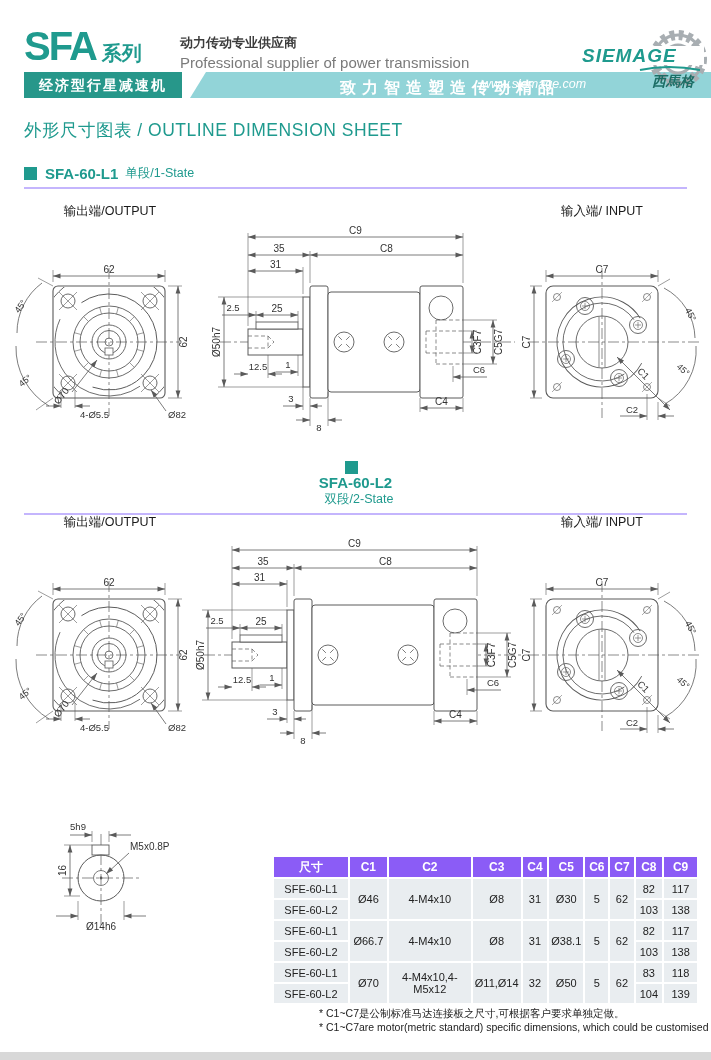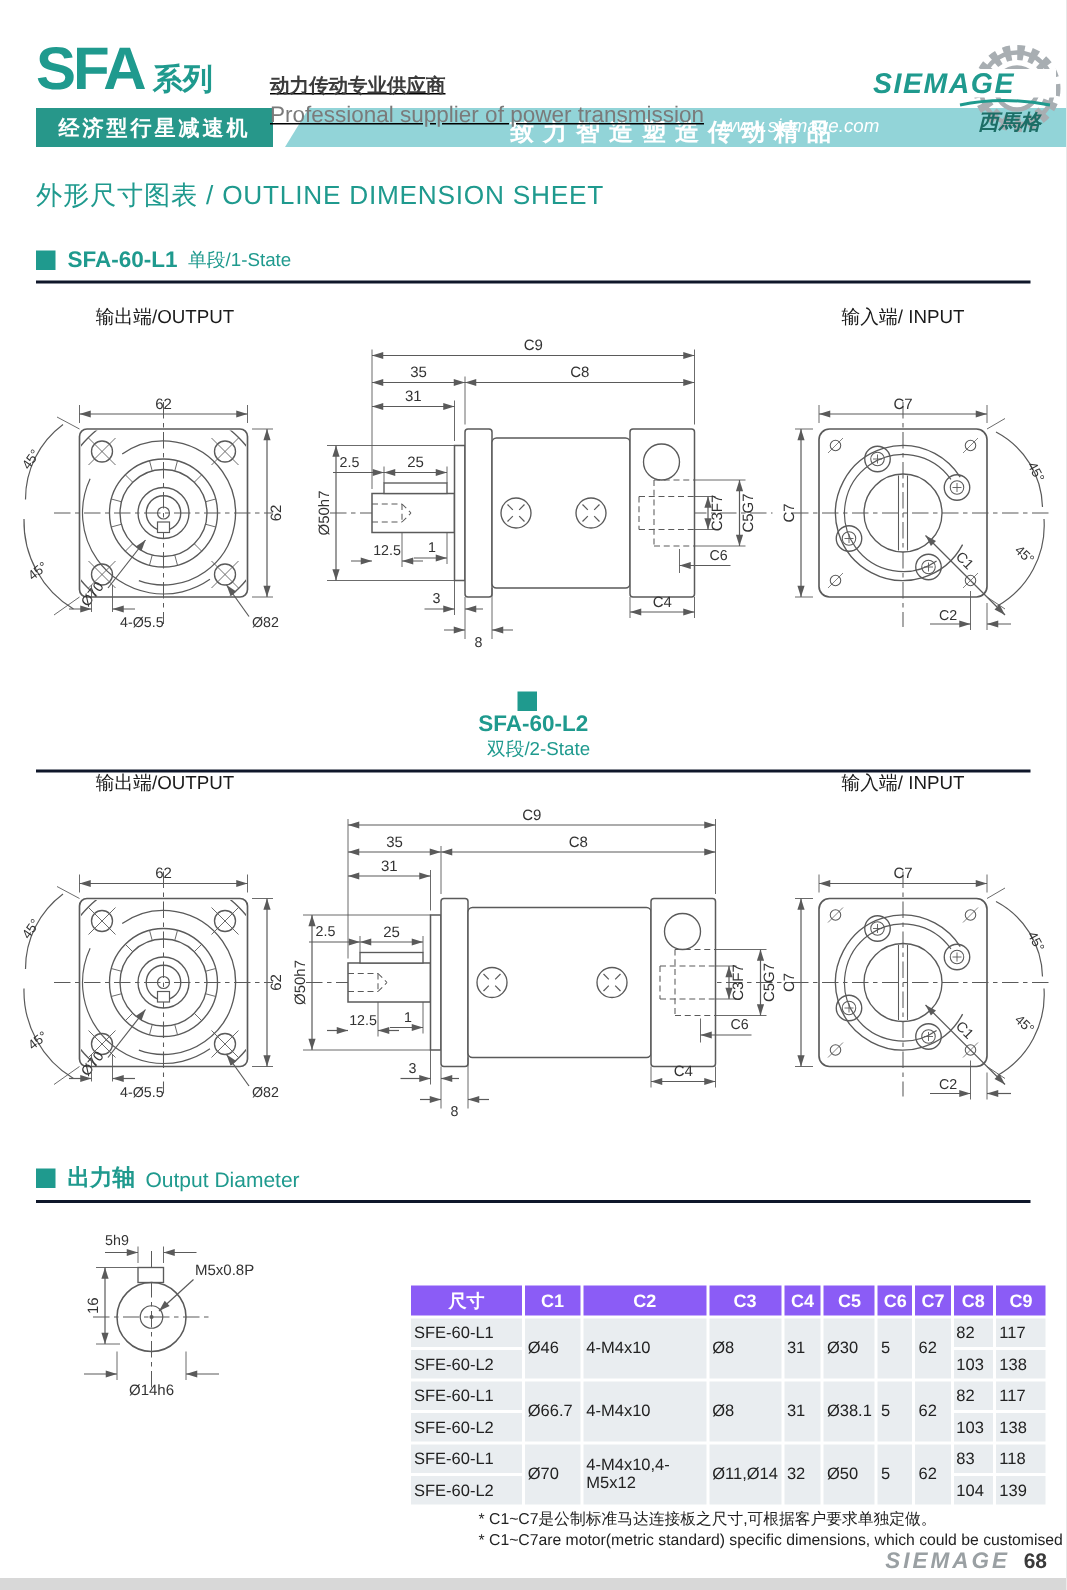--- a/index.html
+++ b/index.html
@@ -8,34 +8,34 @@
   .abs{position:absolute;}
   
   .sfa-big{font-size:40px;font-weight:bold;color:#1f9a8e;letter-spacing:-2px;line-height:40px;}
   .sfa-suffix{font-size:20px;font-weight:bold;color:#1f9a8e;margin-left:6px;}
   .banner-left{left:24px;top:72px;width:158px;height:26px;background:#27978a;color:#fff;
                font-size:14px;font-weight:bold;text-align:center;line-height:26px;letter-spacing:2px;}
   .stripe{left:190px;top:72px;width:521px;height:26px;background:#92d4d8;
           clip-path:polygon(16px 0,0 100%,100% 100%,100% 0);}
   .stripe-cn{position:absolute;left:150px;top:6px;font-size:16px;color:#fff;font-weight:bold;letter-spacing:6px;}
   .stripe-web{position:absolute;left:292px;top:5px;font-size:12.5px;color:#fff;font-weight:normal;font-style:italic;}
-  .slogan{left:180px;top:48px;text-decoration:underline;}
+  .slogan{left:180px;top:34px;}
   .slogan-cn{font-size:13px;font-weight:bold;color:#3c3c3c;}
   .slogan-en{font-size:15px;color:#7a7a7a;margin-top:2px;}
   
   .page-title{left:24px;top:118px;font-size:17.5px;font-weight:normal;color:#1f9a8e;letter-spacing:0.5px;}
-  .sec{left:24px;width:663px;border-bottom:2px solid #0f172a;padding-bottom:5px;display:flex;align-items:center;}
+  .sec{left:24px;width:663px;border-bottom:2px solid #c4b5fd;padding-bottom:5px;display:flex;align-items:center;}
   .sec .sq{width:13px;height:13px;background:#1f9a8e;margin-right:8px;flex:0 0 auto;}
   .sec .model{font-size:15px;font-weight:bold;color:#1f9a8e;}
   .sec .stage{font-size:12.5px;color:#1f9a8e;margin-left:7px;}
   .vlabel{font-size:12.5px;color:#1a1a1a;text-align:center;width:140px;}
   
   #table-wrap table{border-collapse:separate;border-spacing:2px;width:100%;}
   #table-wrap th{background:#8b5cf6;color:#fff;font-size:12px;font-weight:bold;height:20px;padding:0 1px;}
-  #table-wrap td{background:#e9edf0;font-size:11px;color:#222;text-align:left;height:17px;padding:1px 2px;}
+  #table-wrap td{background:#e9edf0;font-size:11px;color:#222;text-align:center;height:17px;padding:1px 2px;}
   .notes{left:272px;top:1007px;font-size:10.5px;color:#222;line-height:13.5px;margin-left:47px;}
   .footer{left:520px;top:1032px;width:178px;text-align:right;}
   .footer .brand{font-size:15px;font-weight:bold;font-style:italic;color:#9aa0a3;letter-spacing:2px;}
   .footer .pnum{font-size:14px;font-weight:bold;color:#3a3a3a;margin-left:9px;}
   svg text{font-family:"Liberation Sans",sans-serif;}
 </style>
 </head>
 <body>
 
 <div class="page">
@@ -559,25 +559,20 @@
         <text transform="translate(641,156) rotate(45)" x="0" y="0" font-size="9.5" fill="#333" text-anchor="middle">C1</text>
         <line x1="647" y1="174" x2="647" y2="200" stroke="#5a5a5a" stroke-width="0.6"></line>
         <line x1="658" y1="182" x2="658" y2="200" stroke="#5a5a5a" stroke-width="0.6"></line>
         <line x1="620" y1="196" x2="647" y2="196" stroke="#5a5a5a" stroke-width="0.8"></line>
         <polygon points="647,196 639.5,198.4 639.5,193.6" fill="#5a5a5a"></polygon>
         <line x1="658" y1="196" x2="674" y2="196" stroke="#5a5a5a" stroke-width="0.8"></line>
         <polygon points="658,196 665.5,193.6 665.5,198.4" fill="#5a5a5a"></polygon>
         <text x="632" y="193" font-size="9.5" fill="#333" text-anchor="middle">C2</text>
       </svg></div>
 
-  <div class="abs sec" style="top:776px;">
-    <span class="sq"></span>
-    <span class="model">出力轴</span>
-    <span class="stage" style="font-size:14px;">Output Diameter</span>
-  </div>
   <div class="abs" id="draw-shaft" style="left:18px;top:808px;width:250px;height:195px;"><svg width="250" height="195" viewBox="0 0 250 195">
         <line x1="44" y1="70" x2="122" y2="70" stroke="#5a5a5a" stroke-width="0.7" stroke-dasharray="11 3 3 3"></line>
         <line x1="83" y1="26" x2="83" y2="118" stroke="#5a5a5a" stroke-width="0.7" stroke-dasharray="11 3 3 3"></line>
         <rect x="74" y="37" width="17" height="10" rx="0" fill="#fff" stroke="#5a5a5a" stroke-width="0.9"></rect>
         <circle cx="83" cy="70" r="23" fill="none" stroke="#5a5a5a" stroke-width="1"></circle>
         <circle cx="83" cy="70" r="7.5" fill="none" stroke="#5a5a5a" stroke-width="0.8"></circle>
         <circle cx="83" cy="70" r="1.4" fill="#5a5a5a" stroke="none" stroke-width="0.9"></circle>
         <line x1="74" y1="34" x2="74" y2="23" stroke="#5a5a5a" stroke-width="0.6"></line>
         <line x1="91" y1="34" x2="91" y2="23" stroke="#5a5a5a" stroke-width="0.6"></line>
         <line x1="52" y1="27" x2="74" y2="27" stroke="#5a5a5a" stroke-width="0.8"></line>
@@ -683,16 +678,13 @@
           </tr>
         </tbody>
       </table>
     </div>
 
   <div class="abs notes">
     <div>* C1~C7是公制标准马达连接板之尺寸,可根据客户要求单独定做。</div>
     <div>* C1~C7are motor(metric standard)  specific dimensions, which could be customised</div>
   </div>
 
-  <div class="abs footer">
-    <span class="brand">SIEMAGE</span><span class="pnum">68</span>
-  </div>
 </div>
 
 </body></html>

